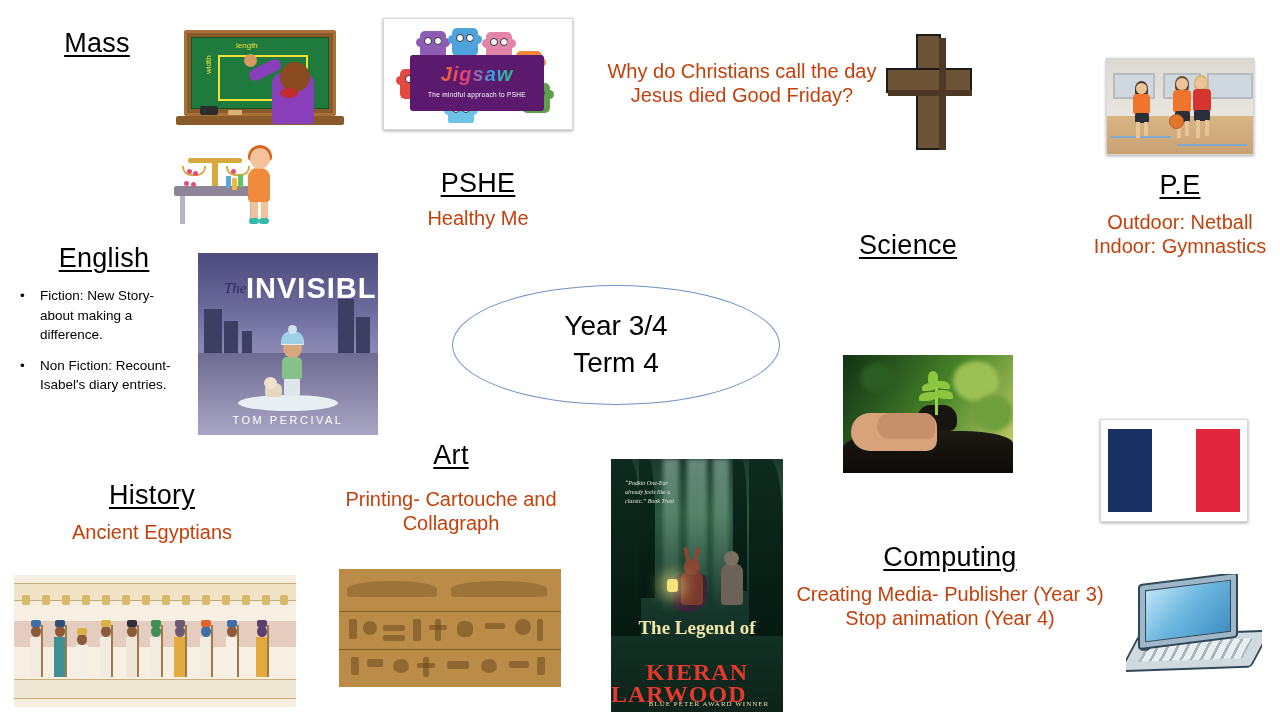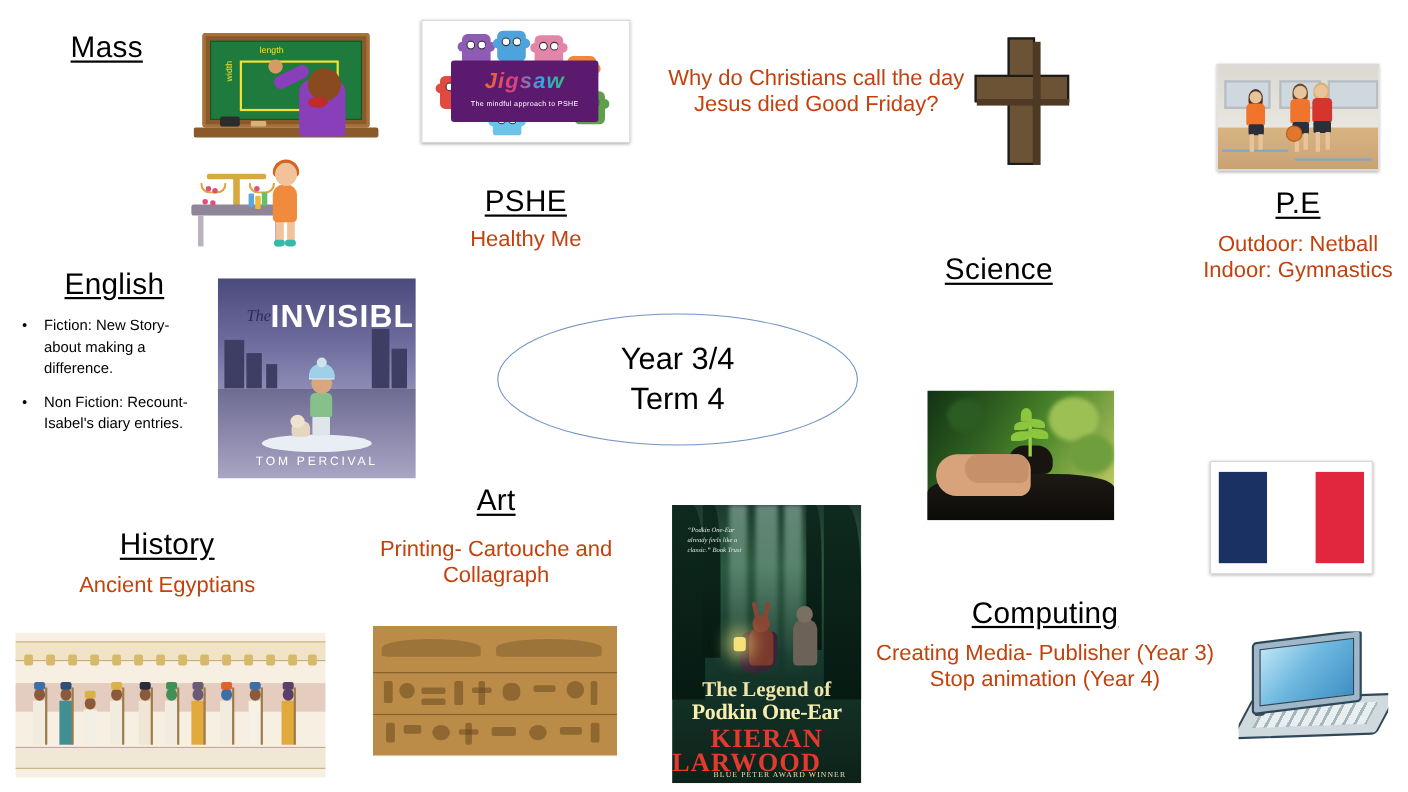--- a/index.html
+++ b/index.html
@@ -802,21 +802,20 @@
     <div class="pk-quote">“Podkin One-Ear already feels like a classic.” Book Trust</div>
     <div class="pk-ear" style="left:74px; top:88px; transform:rotate(-14deg);"></div>
     <div class="pk-ear" style="left:84px; top:88px; transform:rotate(10deg);"></div>
     <div class="pk-cape"></div>
     <div class="pk-rabbit-body"></div>
     <div class="pk-rabbit-head"></div>
     <div class="pk-rabbit2"></div>
     <div class="pk-rabbit2-head"></div>
     <div class="pk-lantern"></div>
     <div class="pk-t1">The Legend of</div>
-    <div class="pk-t2">Podkin One-Ear</div>
     <div class="pk-a1">KIERAN</div>
     <div class="pk-a2">LARWOOD</div>
     <div class="pk-award">BLUE PETER AWARD WINNER</div>
   </div>
 
   <div class="abs" style="left:12px; top:480px; width:280px;">
     <div class="subject-title">History</div>
     <div class="subject-body" style="margin-top:9px;">Ancient Egyptians</div>
   </div>
 

